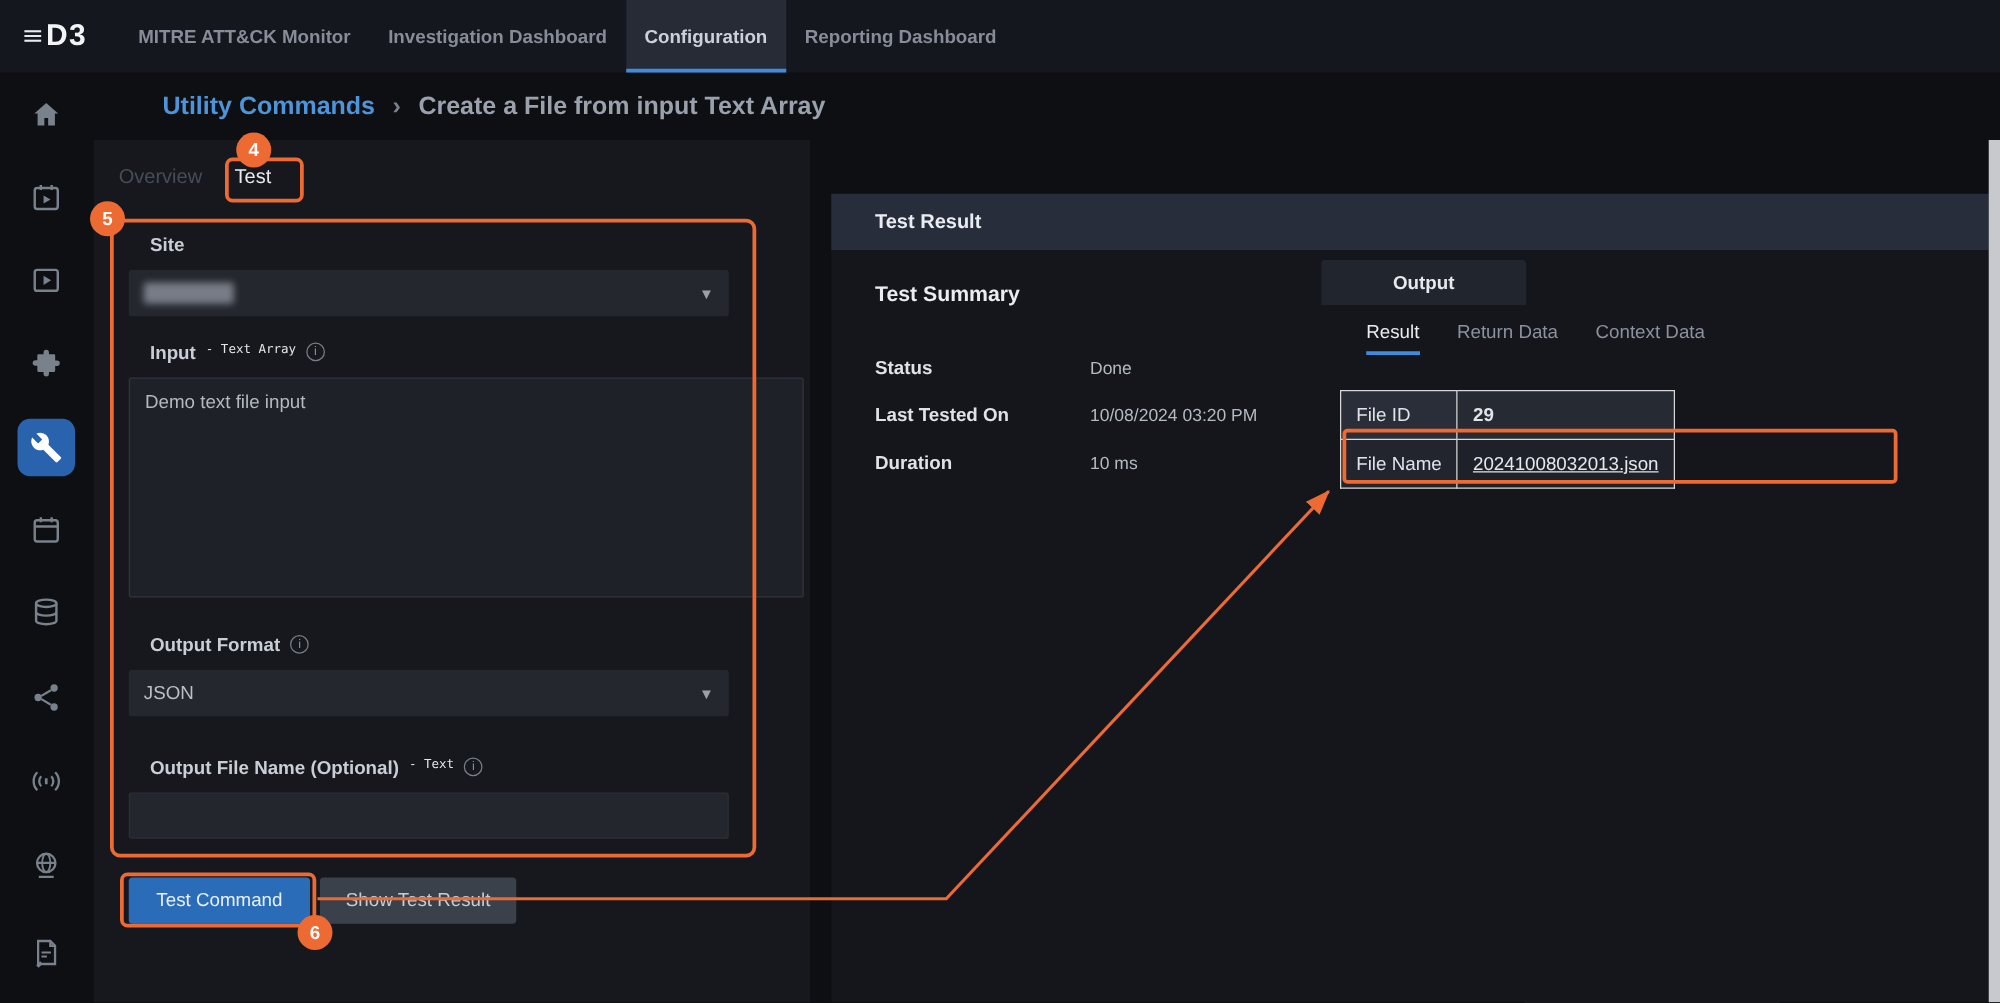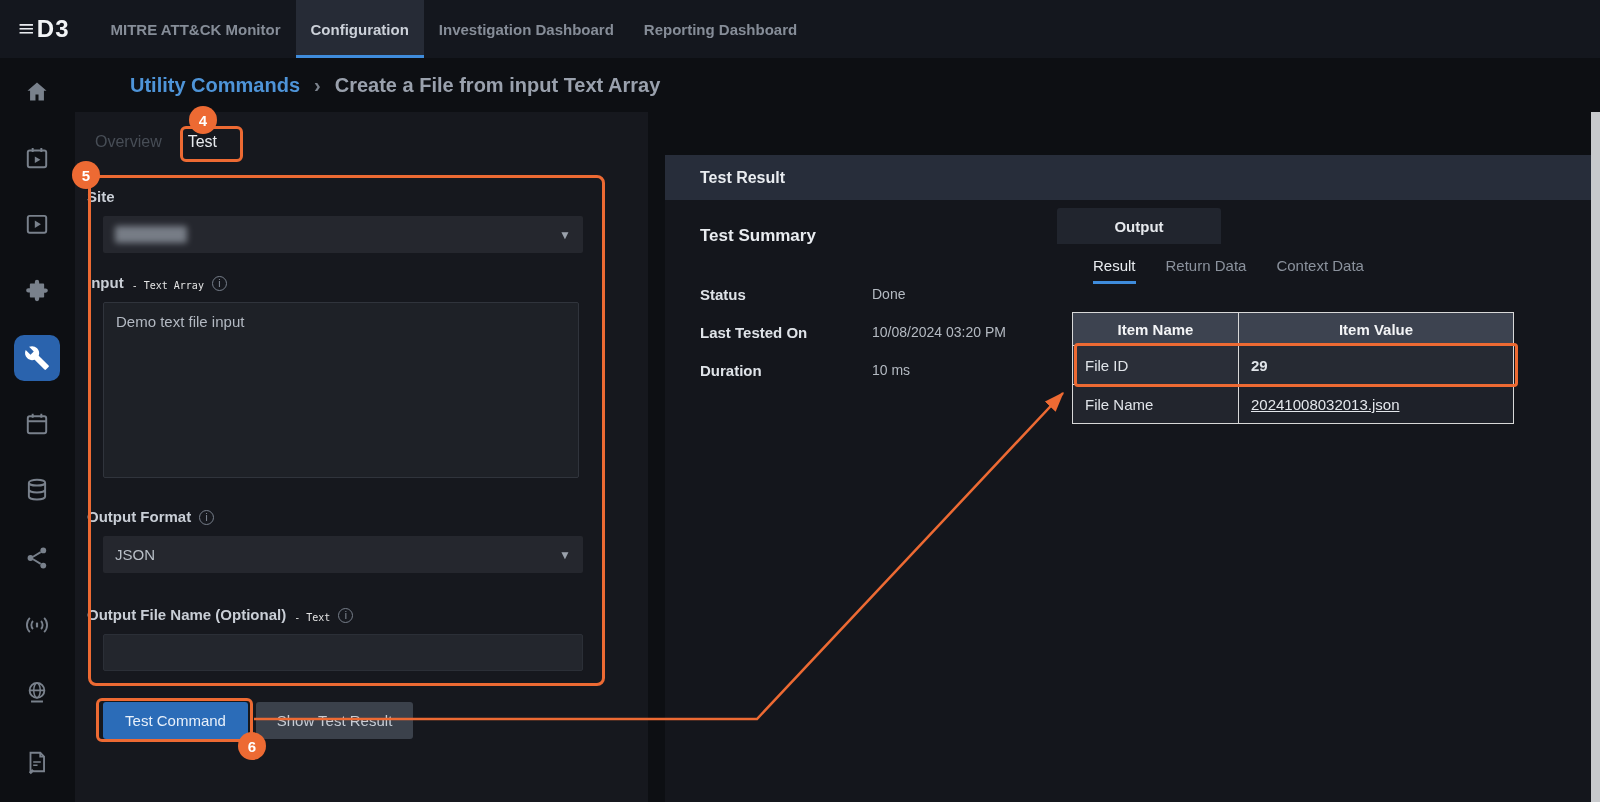--- a/index.html
+++ b/index.html
@@ -31,34 +31,34 @@
   .side-icon svg { width:26px; height:26px; display:block; }
   .side-icon.active { background:#2a63ad; border-radius:10px; color:#ffffff; }
 
   
   .form-panel { position:absolute; left:75px; top:112px; width:573px; height:690px; background:#16181e; }
   .panel-tabs { position:absolute; left:20px; top:14px; display:flex; gap:26px; font-size:16px; }
   .tab { height:32px; line-height:32px; cursor:pointer; }
   .tab-overview { color:#474d56; }
   .tab-test { color:#e7eaee; }
 
-  .f-label { position:absolute; left:12px; font-size:15px; font-weight:700; color:#c9ced6;
-             display:flex; align-items:flex-end; gap:8px; }
+  .f-label { position:absolute; left:45px; font-size:15px; font-weight:700; color:#c9ced6;
+             display:flex; align-items:flex-start; gap:8px; }
   .hint { font-family:"DejaVu Sans Mono", monospace; font-weight:400; font-size:10px; color:#e5e5e5; }
   .info-i { display:inline-flex; align-items:center; justify-content:center; width:15px; height:15px;
             border:1.3px solid #767e8a; border-radius:50%; color:#8b93a0; font-size:10px;
             font-weight:400; flex:0 0 auto; }
 
   .f-select { position:absolute; left:28px; width:480px; height:37px; background:#25272e;
               border-radius:2px; display:flex; align-items:center; padding:0 12px;
               color:#b9bfc7; font-size:15px; cursor:pointer; }
   .caret { margin-left:auto; color:#9aa1ab; font-size:12px; }
   .redacted { width:72px; height:17px; background:#868c96; opacity:.85; filter:blur(3px); border-radius:2px; }
 
-  .f-textarea { position:absolute; left:28px; width:476px; height:176px; background:#1e2127;
+  .f-textarea { position:absolute; left:28px; width:540px; height:176px; background:#1e2127;
                 border:1px solid #30343c; border-radius:2px; color:#b3b9c2; font-size:15px;
                 font-family:"Liberation Sans", sans-serif; padding:10px 12px; resize:none; outline:none; }
   .f-input { position:absolute; left:28px; width:480px; height:37px; background:#23262d;
              border:1px solid #2b2f37; border-radius:2px; color:#c3c8d0; font-size:15px;
              padding:0 12px; outline:none; font-family:"Liberation Sans", sans-serif; }
 
   .btn { position:absolute; height:37px; border:none; border-radius:3px; font-size:15px;
          font-family:"Liberation Sans", sans-serif; cursor:pointer; }
   .btn-primary { left:28px; top:590px; width:145px; background:#2b6cb8; color:#e8f0fa; }
   .btn-secondary { left:181px; top:590px; width:157px; background:#3b414b; color:#c7cdd5; }
@@ -110,22 +110,22 @@
 <body>
 
 <div id="page">
 
   <div class="topnav">
     <div class="logo">
       <span class="bars">≡</span>
       <span>D3</span>
     </div>
     <div class="nav-item">MITRE ATT&amp;CK Monitor</div>
+    <div class="nav-item">Investigation Dashboard</div>
     <div class="nav-item active">Configuration</div>
-    <div class="nav-item">Investigation Dashboard</div>
     <div class="nav-item">Reporting Dashboard</div>
   </div>
 
   <div class="breadcrumb">
     <span class="crumb-parent">Utility Commands</span>
     <span class="crumb-sep">›</span>
     <span class="crumb-current">Create a File from input Text Array</span>
   </div>
 
   <div class="rail">
@@ -263,24 +263,20 @@
 
       <div class="output-tab">Output</div>
       <div class="subtabs">
         <div class="subtab active">Result</div>
         <div class="subtab">Return Data</div>
         <div class="subtab">Context Data</div>
       </div>
 
       <table class="result-table">
         <tbody>
-            <tr>
-          <th>Item Name</th>
-          <th class="col-value">Item Value</th>
-        </tr>
         <tr class="row1">
           <td class="cell-name">File ID</td>
           <td class="cell-value">29</td>
         </tr>
         <tr class="row2">
           <td class="cell-name">File Name</td>
           <td class="cell-value"><span class="cell-link">20241008032013.json</span></td>
         </tr>
       </tbody>
         </table>

